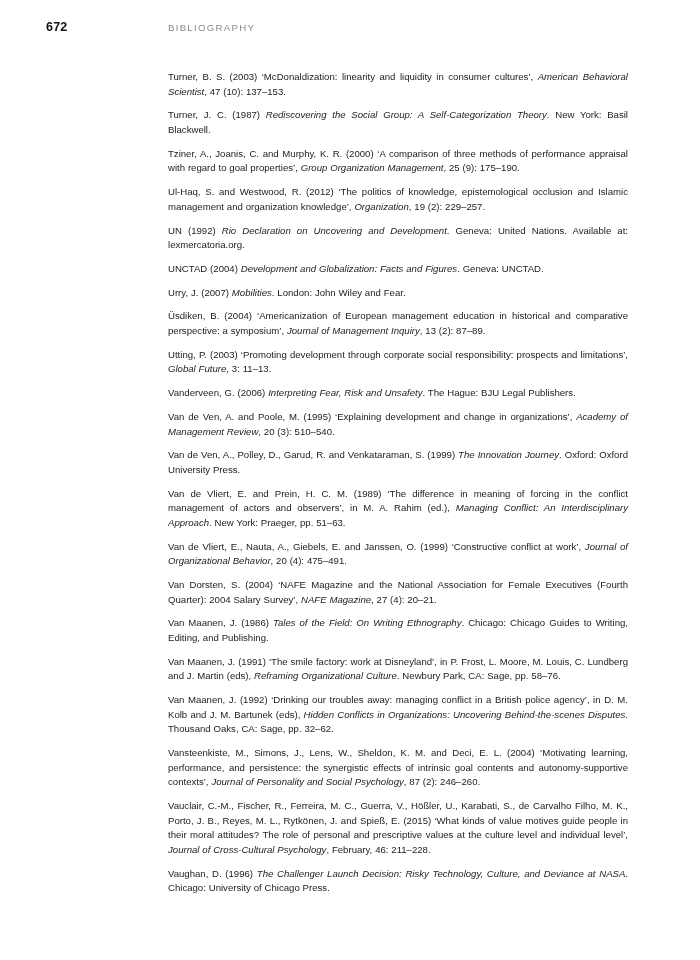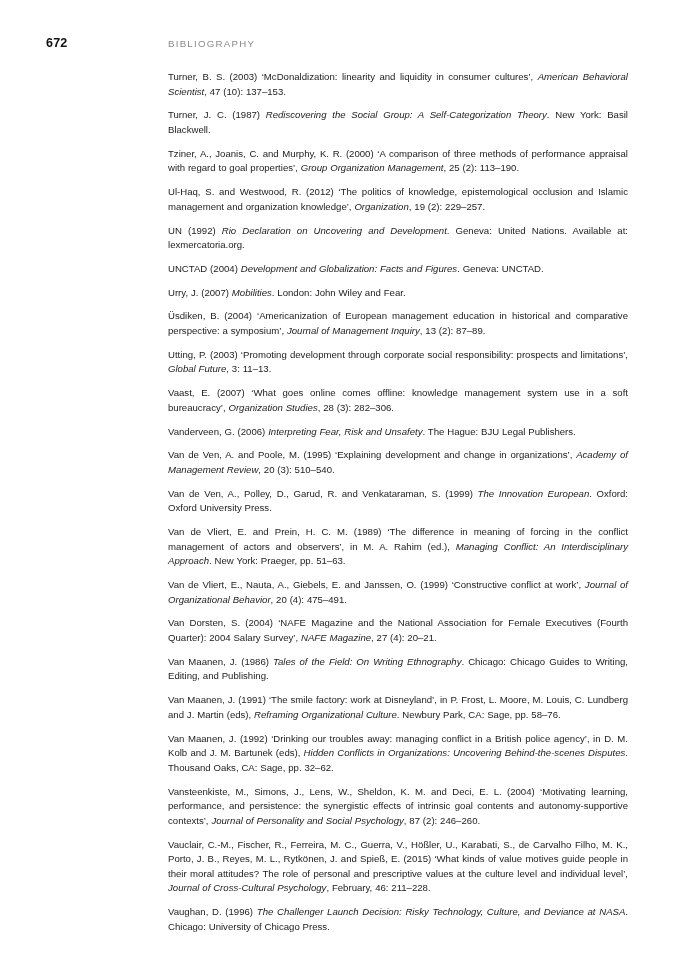--- a/index.html
+++ b/index.html
@@ -18,21 +18,21 @@
   }
   .page {
     width: 700px;
     height: 960px;
     position: relative;
     box-sizing: border-box;
     background: #ffffff;
   }
   .running-head {
     position: absolute;
-    top: 34px;
+    top: 18px;
     left: 46px;
     right: 46px;
     height: 20px;
   }
   .folio {
     position: absolute;
     left: 0;
     top: 0;
     font-size: 12.5px;
     font-weight: bold;
@@ -79,31 +79,30 @@
 <div class="page">
 
   <div class="running-head">
     <span class="folio">672</span>
     <span class="head-title">BIBLIOGRAPHY</span>
   </div>
 
   <div class="biblio">
       <p class="entry"><span>Turner, B. S. (2003) ‘McDonaldization: linearity and liquidity in consumer cultures’, </span><i>American Behavioral Scientist</i><span>, 47 (10): 137–153.</span></p>
       <p class="entry"><span>Turner, J. C. (1987) </span><i>Rediscovering the Social Group: A Self-Categorization Theory</i><span>. New York: Basil Blackwell.</span></p>
-      <p class="entry"><span>Tziner, A., Joanis, C. and Murphy, K. R. (2000) ‘A comparison of three methods of performance appraisal with regard to goal properties’, </span><i>Group Organization Management</i><span>, 25 (2): 113–190.</span></p>
+      <p class="entry"><span>Tziner, A., Joanis, C. and Murphy, K. R. (2000) ‘A comparison of three methods of performance appraisal with regard to goal properties’, </span><i>Group Organization Management</i><span>, 25 (9): 175–190.</span></p>
       <p class="entry"><span>Ul-Haq, S. and Westwood, R. (2012) ‘The politics of knowledge, epistemological occlusion and Islamic management and organization knowledge’, </span><i>Organization</i><span>, 19 (2): 229–257.</span></p>
       <p class="entry"><span>UN (1992) </span><i>Rio Declaration on Uncovering and Development</i><span>. Geneva: United Nations. Available at: lexmercatoria.org.</span></p>
       <p class="entry"><span>UNCTAD (2004) </span><i>Development and Globalization: Facts and Figures</i><span>. Geneva: UNCTAD.</span></p>
       <p class="entry"><span>Urry, J. (2007) </span><i>Mobilities</i><span>. London: John Wiley and Fear.</span></p>
       <p class="entry"><span>Üsdiken, B. (2004) ‘Americanization of European management education in historical and comparative perspective: a symposium’, </span><i>Journal of Management Inquiry</i><span>, 13 (2): 87–89.</span></p>
       <p class="entry"><span>Utting, P. (2003) ‘Promoting development through corporate social responsibility: prospects and limitations’, </span><i>Global Future</i><span>, 3: 11–13.</span></p>
-      <p class="entry"><span>Vaast, E. (2007) ‘What goes online comes offline: knowledge management system use in a soft bureaucracy’, </span><i>Organization Studies</i><span>, 28 (3): 282–306.</span></p>
       <p class="entry"><span>Vanderveen, G. (2006) </span><i>Interpreting Fear, Risk and Unsafety</i><span>. The Hague: BJU Legal Publishers.</span></p>
       <p class="entry"><span>Van de Ven, A. and Poole, M. (1995) ‘Explaining development and change in organizations’, </span><i>Academy of Management Review</i><span>, 20 (3): 510–540.</span></p>
-      <p class="entry"><span>Van de Ven, A., Polley, D., Garud, R. and Venkataraman, S. (1999) </span><i>The Innovation European</i><span>. Oxford: Oxford University Press.</span></p>
+      <p class="entry"><span>Van de Ven, A., Polley, D., Garud, R. and Venkataraman, S. (1999) </span><i>The Innovation Journey</i><span>. Oxford: Oxford University Press.</span></p>
       <p class="entry"><span>Van de Vliert, E. and Prein, H. C. M. (1989) ‘The difference in meaning of forcing in the conflict management of actors and observers’, in M. A. Rahim (ed.), </span><i>Managing Conflict: An Interdisciplinary Approach</i><span>. New York: Praeger, pp. 51–63.</span></p>
       <p class="entry"><span>Van de Vliert, E., Nauta, A., Giebels, E. and Janssen, O. (1999) ‘Constructive conflict at work’, </span><i>Journal of Organizational Behavior</i><span>, 20 (4): 475–491.</span></p>
       <p class="entry"><span>Van Dorsten, S. (2004) ‘NAFE Magazine and the National Association for Female Executives (Fourth Quarter): 2004 Salary Survey’, </span><i>NAFE Magazine</i><span>, 27 (4): 20–21.</span></p>
       <p class="entry"><span>Van Maanen, J. (1986) </span><i>Tales of the Field: On Writing Ethnography</i><span>. Chicago: Chicago Guides to Writing, Editing, and Publishing.</span></p>
       <p class="entry"><span>Van Maanen, J. (1991) ‘The smile factory: work at Disneyland’, in P. Frost, L. Moore, M. Louis, C. Lundberg and J. Martin (eds), </span><i>Reframing Organizational Culture</i><span>. Newbury Park, CA: Sage, pp. 58–76.</span></p>
       <p class="entry"><span>Van Maanen, J. (1992) ‘Drinking our troubles away: managing conflict in a British police agency’, in D. M. Kolb and J. M. Bartunek (eds), </span><i>Hidden Conflicts in Organizations: Uncovering Behind-the-scenes Disputes</i><span>. Thousand Oaks, CA: Sage, pp. 32–62.</span></p>
       <p class="entry"><span>Vansteenkiste, M., Simons, J., Lens, W., Sheldon, K. M. and Deci, E. L. (2004) ‘Motivating learning, performance, and persistence: the synergistic effects of intrinsic goal contents and autonomy-supportive contexts’, </span><i>Journal of Personality and Social Psychology</i><span>, 87 (2): 246–260.</span></p>
       <p class="entry"><span>Vauclair, C.-M., Fischer, R., Ferreira, M. C., Guerra, V., Hößler, U., Karabati, S., de Carvalho Filho, M. K., Porto, J. B., Reyes, M. L., Rytkönen, J. and Spieß, E. (2015) ‘What kinds of value motives guide people in their moral attitudes? The role of personal and prescriptive values at the culture level and individual level’, </span><i>Journal of Cross-Cultural Psychology</i><span>, February, 46: 211–228.</span></p>
       <p class="entry"><span>Vaughan, D. (1996) </span><i>The Challenger Launch Decision: Risky Technology, Culture, and Deviance at NASA</i><span>. Chicago: University of Chicago Press.</span></p>
     </div>

